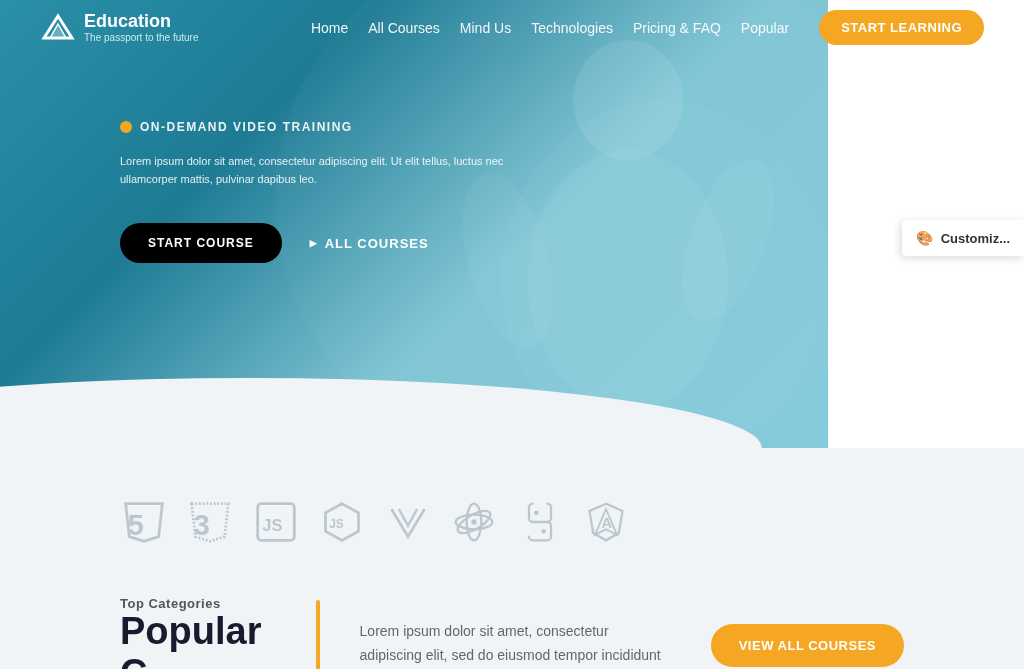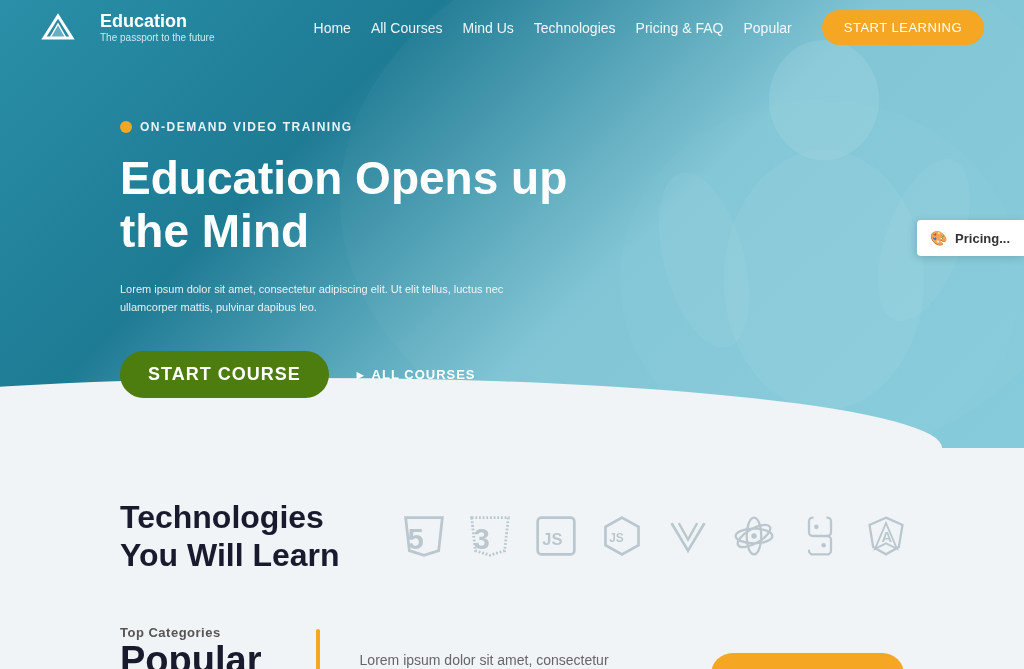--- a/index.html
+++ b/index.html
@@ -12,21 +12,21 @@
       z-index: 10;
       display: flex;
       align-items: center;
       padding: 0 40px;
       height: 55px;
       background: transparent;
     }
     .logo-area {
       display: flex;
       align-items: center;
-      gap: 24px;
+      gap: 8px;
       margin-right: auto;
     }
     .logo-icon {
       width: 36px;
       height: 36px;
     }
     .logo-text-group {
       display: flex;
       flex-direction: column;
       line-height: 1.1;
@@ -54,30 +54,30 @@
       font-weight: 500;
       opacity: 0.92;
     }
     .btn-start-learning {
       background: #f5a623;
       color: #fff;
       border: none;
       border-radius: 25px;
       padding: 10px 22px;
       font-size: 13px;
-      font-weight: 400;
+      font-weight: 700;
       cursor: pointer;
       letter-spacing: 0.5px;
       text-transform: uppercase;
     }
 
     
     .hero {
       position: relative;
-      width: 1024px;
+      width: 828px;
       height: 448px;
       overflow: hidden;
     }
     .hero-bg {
       position: absolute;
       inset: 0;
       background: linear-gradient(135deg, #2a8fa8 0%, #1e7b94 30%, #3fa8c0aa 60%, #5ab8cebb 100%);
     }
     .hero-wave {
       position: absolute;
@@ -124,26 +124,26 @@
       line-height: 1.65;
       max-width: 420px;
       margin-bottom: 35px;
     }
     .hero-cta {
       display: flex;
       align-items: center;
       gap: 28px;
     }
     .btn-start-course {
-      background: #4d7c0f;
+      background: #000000;
       color: #fff;
       border: none;
       border-radius: 25px;
       padding: 13px 28px;
-      font-size: 18px;
+      font-size: 12px;
       font-weight: 700;
       cursor: pointer;
       letter-spacing: 1px;
       text-transform: uppercase;
     }
     .all-courses-link {
       display: flex;
       align-items: center;
       gap: 7px;
       color: #fff;
@@ -319,41 +319,39 @@
       <ellipse cx="420" cy="240" rx="38" ry="85" fill="rgba(255,255,255,0.2)" transform="rotate(20 420 240)"></ellipse>
     </svg>
   </div>
 
   <div class="hero-content">
     <div class="on-demand-badge">
       <div class="on-demand-dot"></div>
       <span class="on-demand-text">ON-DEMAND VIDEO TRAINING</span>
     </div>
 
-    <h1 class="hero-title">Education Opens up the Mind</h1>
     <p class="hero-desc">Lorem ipsum dolor sit amet, consectetur adipiscing elit. Ut elit tellus, luctus nec ullamcorper mattis, pulvinar dapibus leo.</p>
 
     <div class="hero-cta">
       <button class="btn-start-course">START COURSE</button>
       <a class="all-courses-link">ALL COURSES</a>
     </div>
   </div>
 
   <div class="hero-wave"></div>
 </section>
 
 <div class="customize-panel">
   <span class="customize-icon">🎨</span>
-  <span class="customize-text">Pricing...</span>
+  <span class="customize-text">Customiz...</span>
 </div>
 
 <div class="lower-section">
 
   <div class="tech-section">
-    <h2 class="tech-title">Technologies You Will Learn</h2>
 
     <div class="tech-icons">
 
       <div class="tech-icon">
         <svg class="icon-svg" viewBox="0 0 48 48">
           <text x="6" y="38" font-size="32" font-weight="900" fill="#90a4ae" font-family="Arial">5</text>
           <path d="M4 4l4 36 16 5 16-5 4-36z" fill="none" stroke="#90a4ae" stroke-width="3"></path>
         </svg>
       </div>
 

